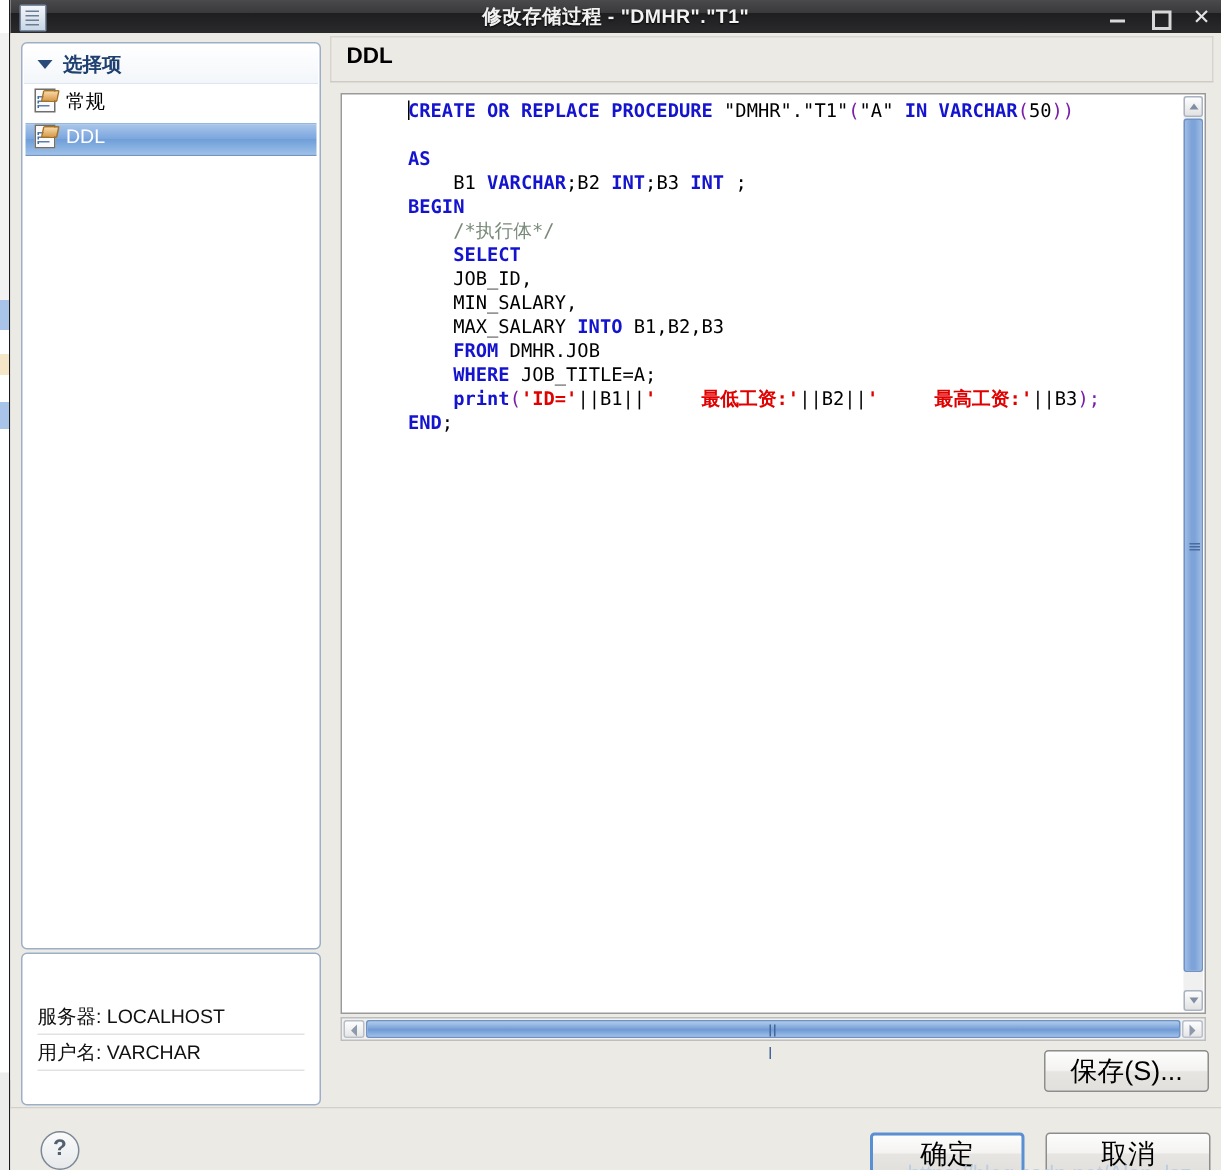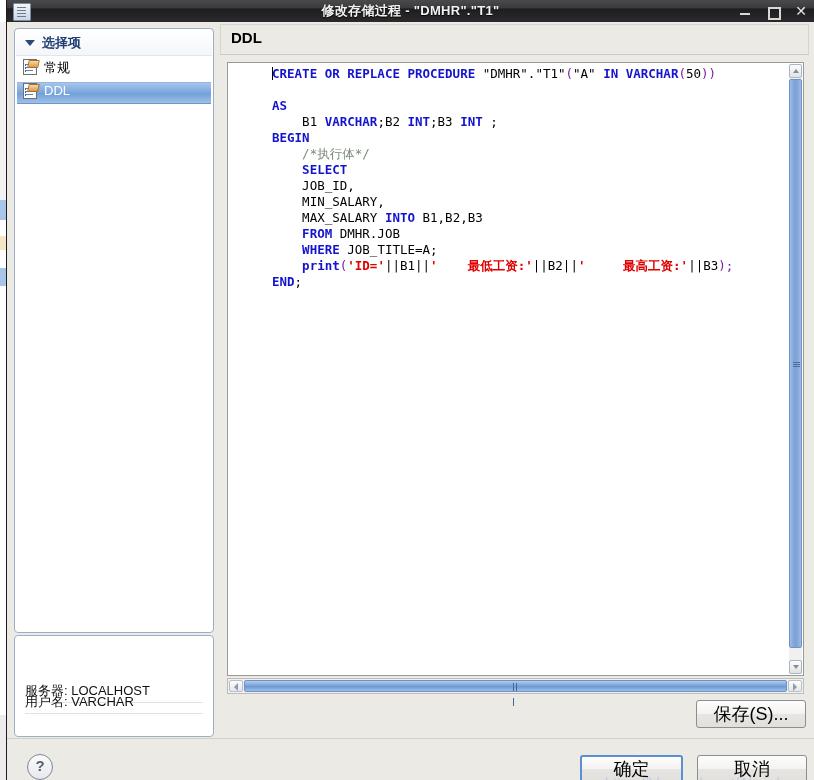--- a/index.html
+++ b/index.html
@@ -274,21 +274,21 @@
               <span class="blu" style="top:5px"></span>
               <span class="blu" style="top:8px"></span>
               <span class="blu" style="top:11px"></span>
               <span class="tag"></span>
             </span>
             <span class="sel-label">DDL</span>
           </div>
         </div>
 
         <div class="panel panel-conn">
-          <div class="conn-row" style="top:43px">服务器: LOCALHOST</div>
+          <div class="conn-row" style="top:30px">服务器: LOCALHOST</div>
           <div class="conn-row" style="top:54px">用户名: VARCHAR</div>
         </div>
       </div>
 
       <div class="right">
         <div class="ddl-head">
           <div class="ddl-title">DDL</div>
         </div>
         <div class="ddl-sep"></div>
 

